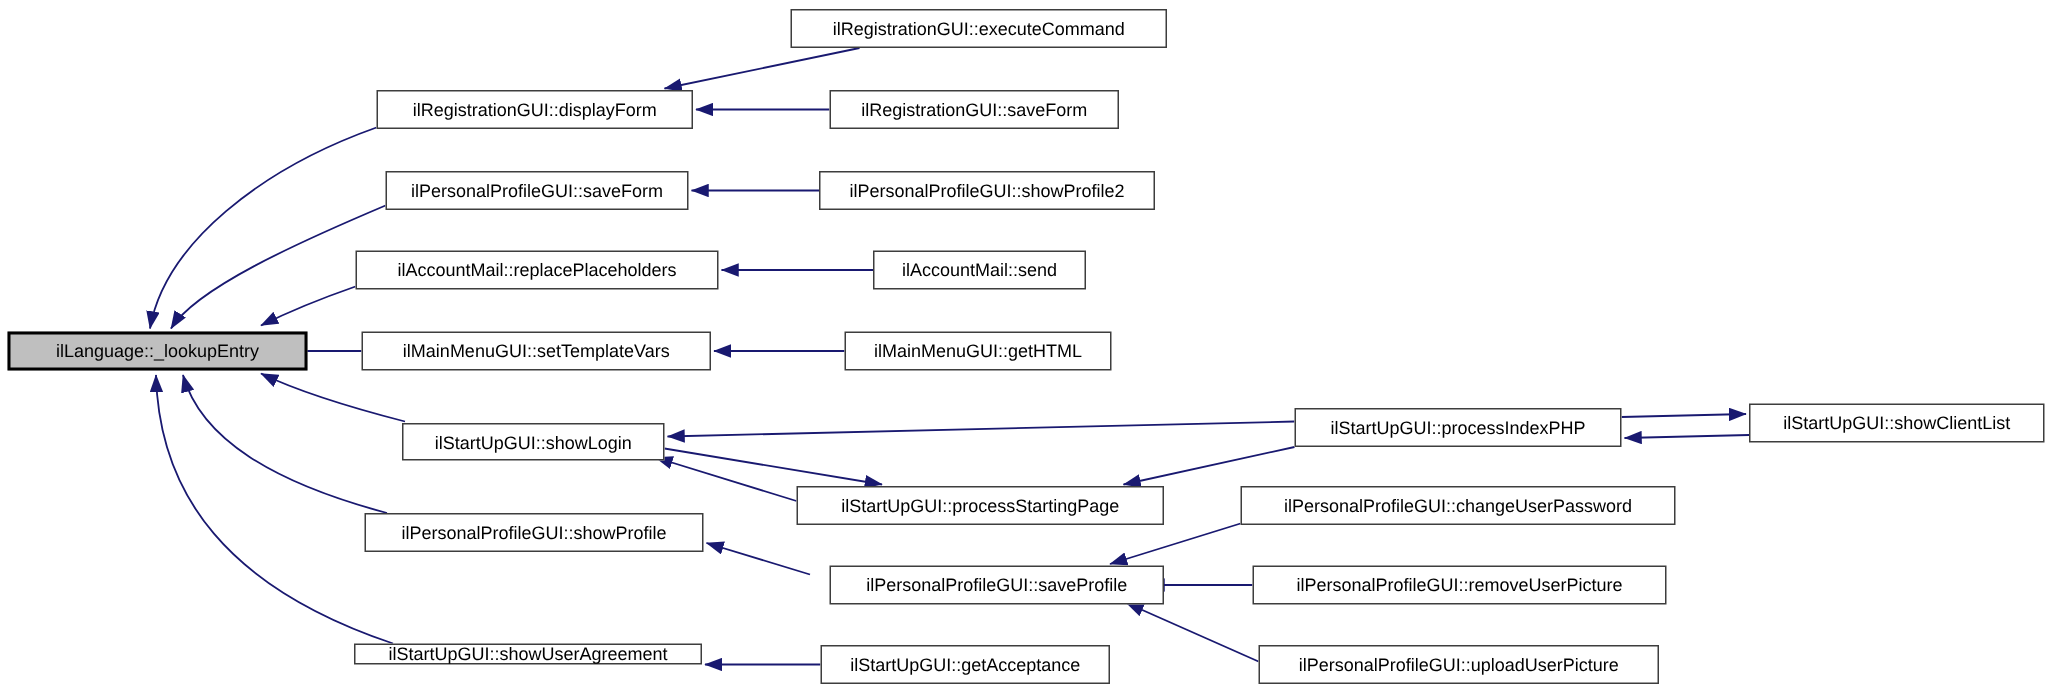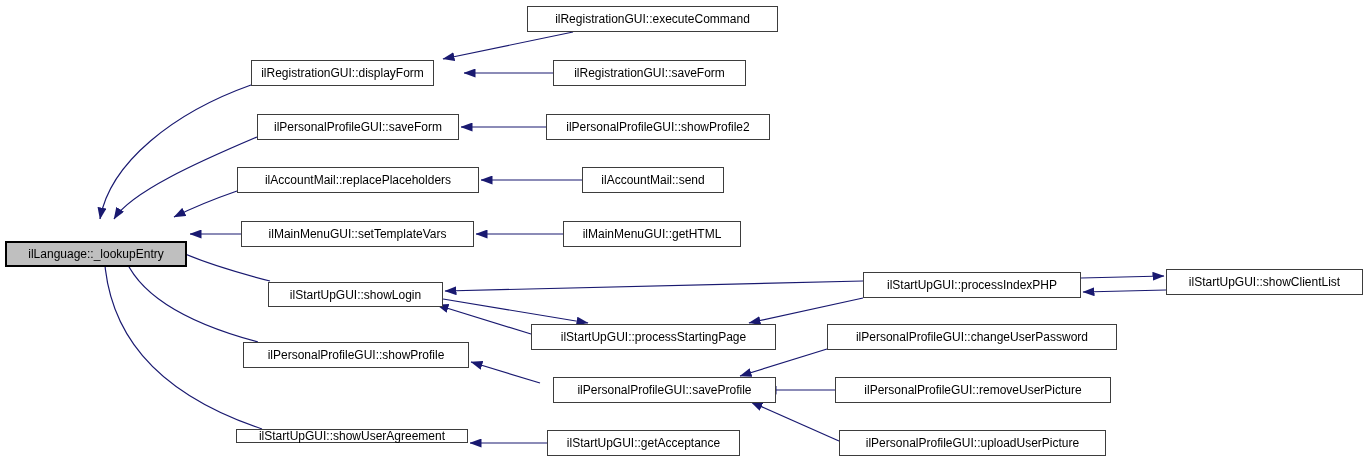--- a/index.html
+++ b/index.html
@@ -56,22 +56,22 @@
       <path d="M443,299 L588,323" fill="none" stroke="#191970" stroke-width="1.2" marker-end="url(#arrowhead)"></path>
       <path d="M863,298 L749,323" fill="none" stroke="#191970" stroke-width="1.2" marker-end="url(#arrowhead)"></path>
       <path d="M1081,278 L1164,276" fill="none" stroke="#191970" stroke-width="1.2" marker-end="url(#arrowhead)"></path>
       <path d="M1166,290 L1083,292" fill="none" stroke="#191970" stroke-width="1.2" marker-end="url(#arrowhead)"></path>
       <path d="M827,349 L740,376" fill="none" stroke="#191970" stroke-width="1.2" marker-end="url(#arrowhead)"></path>
       <path d="M835,390 L765,390" fill="none" stroke="#191970" stroke-width="1.2" marker-end="url(#arrowhead)"></path>
       <path d="M839,441 L751,402" fill="none" stroke="#191970" stroke-width="1.2" marker-end="url(#arrowhead)"></path>
       <path d="M540,383 L471,362" fill="none" stroke="#191970" stroke-width="1.2" marker-end="url(#arrowhead)"></path>
       <path d="M547,443 L470,443" fill="none" stroke="#191970" stroke-width="1.2" marker-end="url(#arrowhead)"></path>
     </svg>
-    <div class="node highlight" style="left: 5px; top: 221px; width: 182px; height: 26px; margin-top: 20px;">ilLanguage::_lookupEntry</div>
-    <div class="node" style="left: 251px; top: 60px; width: 183px; height: 26px;">ilRegistrationGUI::displayForm</div>
+    <div class="node highlight" style="left: 5px; top: 221px; width: 200px; height: 26px;">ilLanguage::_lookupEntry</div>
+    <div class="node" style="left: 251px; top: 60px; width: 211px; height: 26px;">ilRegistrationGUI::displayForm</div>
     <div class="node" style="left: 527px; top: 6px; width: 251px; height: 26px;">ilRegistrationGUI::executeCommand</div>
     <div class="node" style="left: 553px; top: 60px; width: 193px; height: 26px;">ilRegistrationGUI::saveForm</div>
     <div class="node" style="left: 257px; top: 114px; width: 202px; height: 26px;">ilPersonalProfileGUI::saveForm</div>
     <div class="node" style="left: 546px; top: 114px; width: 224px; height: 26px;">ilPersonalProfileGUI::showProfile2</div>
     <div class="node" style="left: 237px; top: 167px; width: 242px; height: 26px;">ilAccountMail::replacePlaceholders</div>
     <div class="node" style="left: 582px; top: 167px; width: 142px; height: 26px;">ilAccountMail::send</div>
     <div class="node" style="left: 241px; top: 221px; width: 233px; height: 26px;">ilMainMenuGUI::setTemplateVars</div>
     <div class="node" style="left: 563px; top: 221px; width: 178px; height: 26px;">ilMainMenuGUI::getHTML</div>
     <div class="node" style="left: 268px; top: 282px; width: 175px; height: 25px;">ilStartUpGUI::showLogin</div>
     <div class="node" style="left: 863px; top: 272px; width: 218px; height: 26px;">ilStartUpGUI::processIndexPHP</div>

